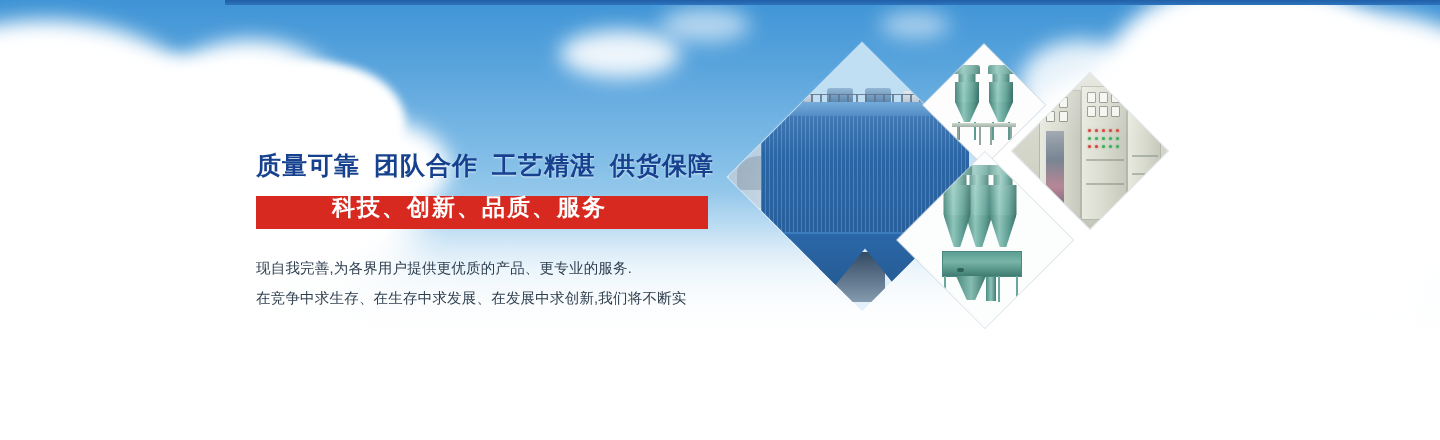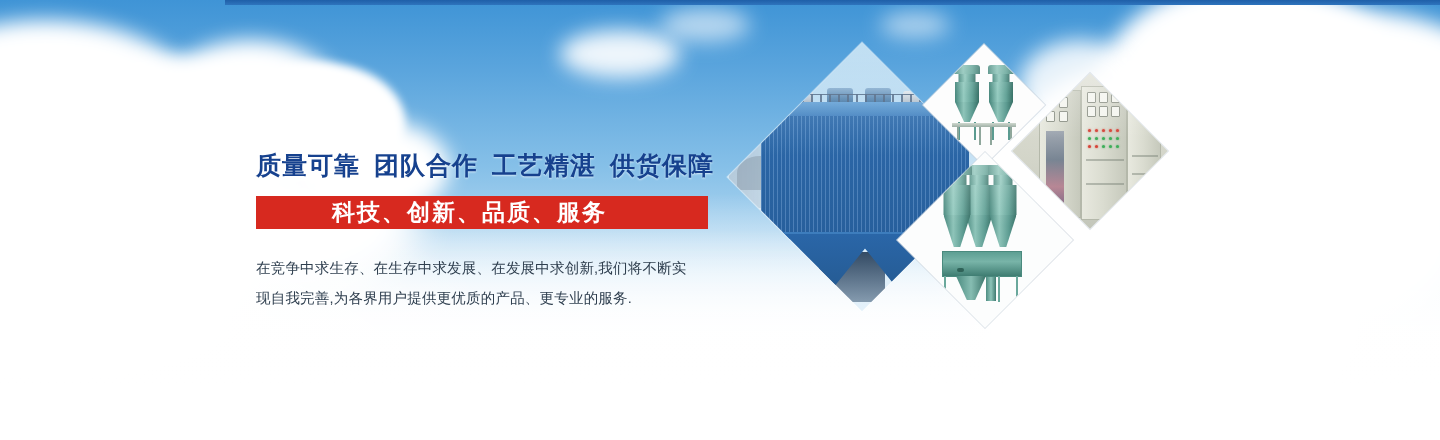--- a/index.html
+++ b/index.html
@@ -109,21 +109,21 @@
     line-height:30px;
     white-space:nowrap;
     text-shadow:0 1px 2px rgba(255,255,255,.65);
   }
   .headline .gap { display:inline-block; width:14px; }
 
   .redbar {
     margin-top:16px;
     width:452px; height:33px;
     background:#d7291f;
-    display:flex; align-items:center;
+    display:flex; align-items:flex-start;
     padding-left:76px;
   }
   .redbar-text {
     font-size:23px;
     font-weight:bold;
     color:#ffffff;
     letter-spacing:2px;
     line-height:23px;
     white-space:nowrap;
   }
@@ -546,19 +546,19 @@
 
     <div class="headline">
       <span>质量可靠</span><span class="gap"></span><span>团队合作</span><span class="gap"></span><span>工艺精湛</span><span class="gap"></span><span>供货保障</span>
     </div>
 
     <div class="redbar">
       <span class="redbar-text">科技、创新、品质、服务</span>
     </div>
 
     <div class="paragraph">
+      <span class="ln">现自我完善,为各界用户提供更优质的产品、更专业的服务.</span>
       <span class="ln">在竞争中求生存、在生存中求发展、在发展中求创新,我们将不断实</span>
-      <span class="ln">现自我完善,为各界用户提供更优质的产品、更专业的服务.</span>
     </div>
 
   </div>
 
 </div>
 
 </body></html>

